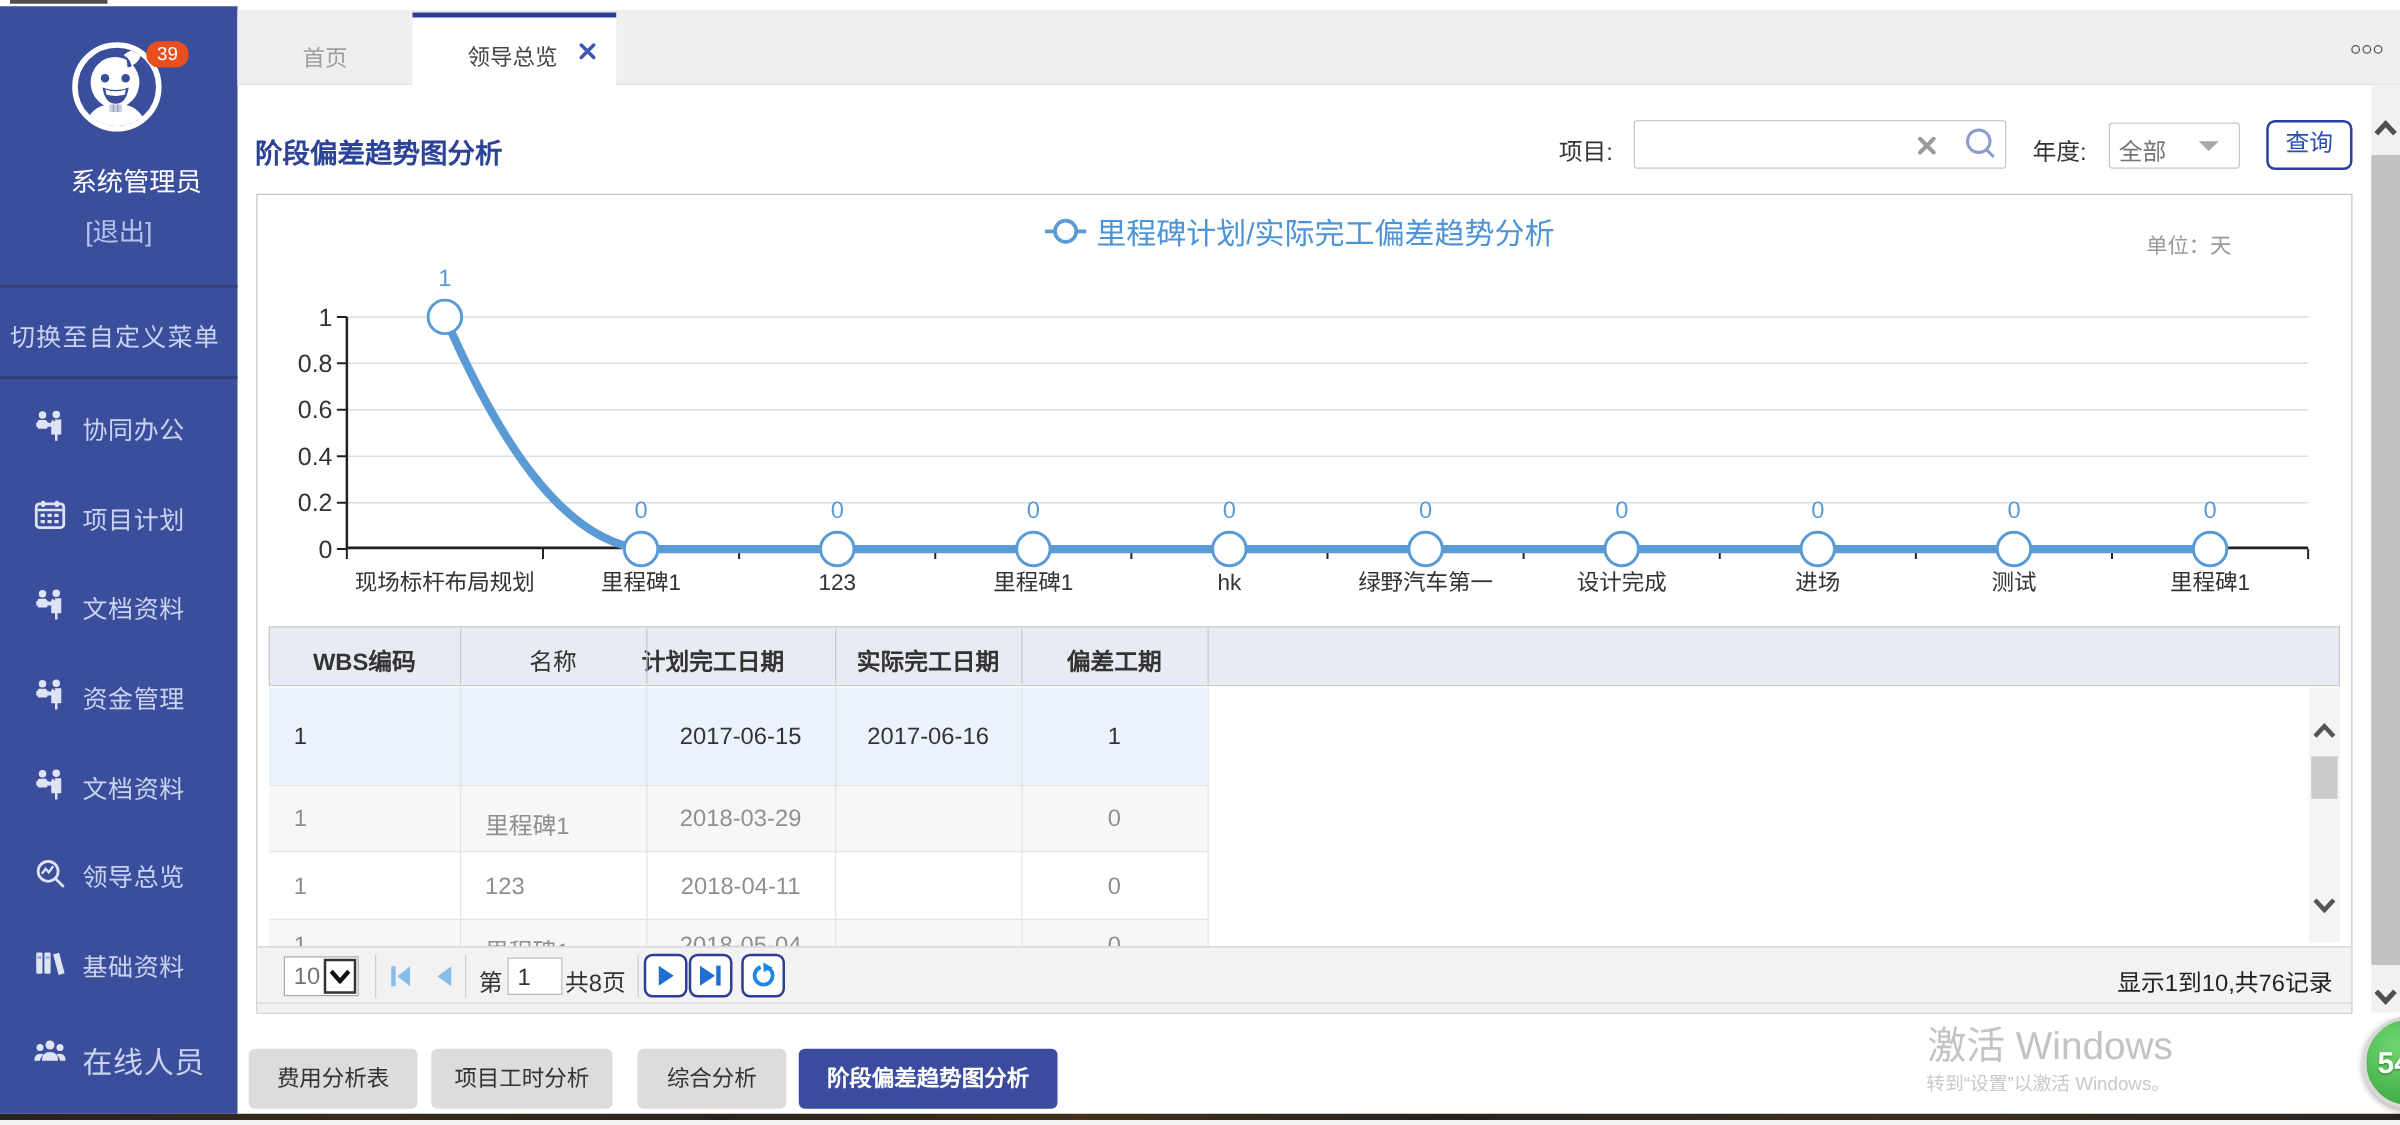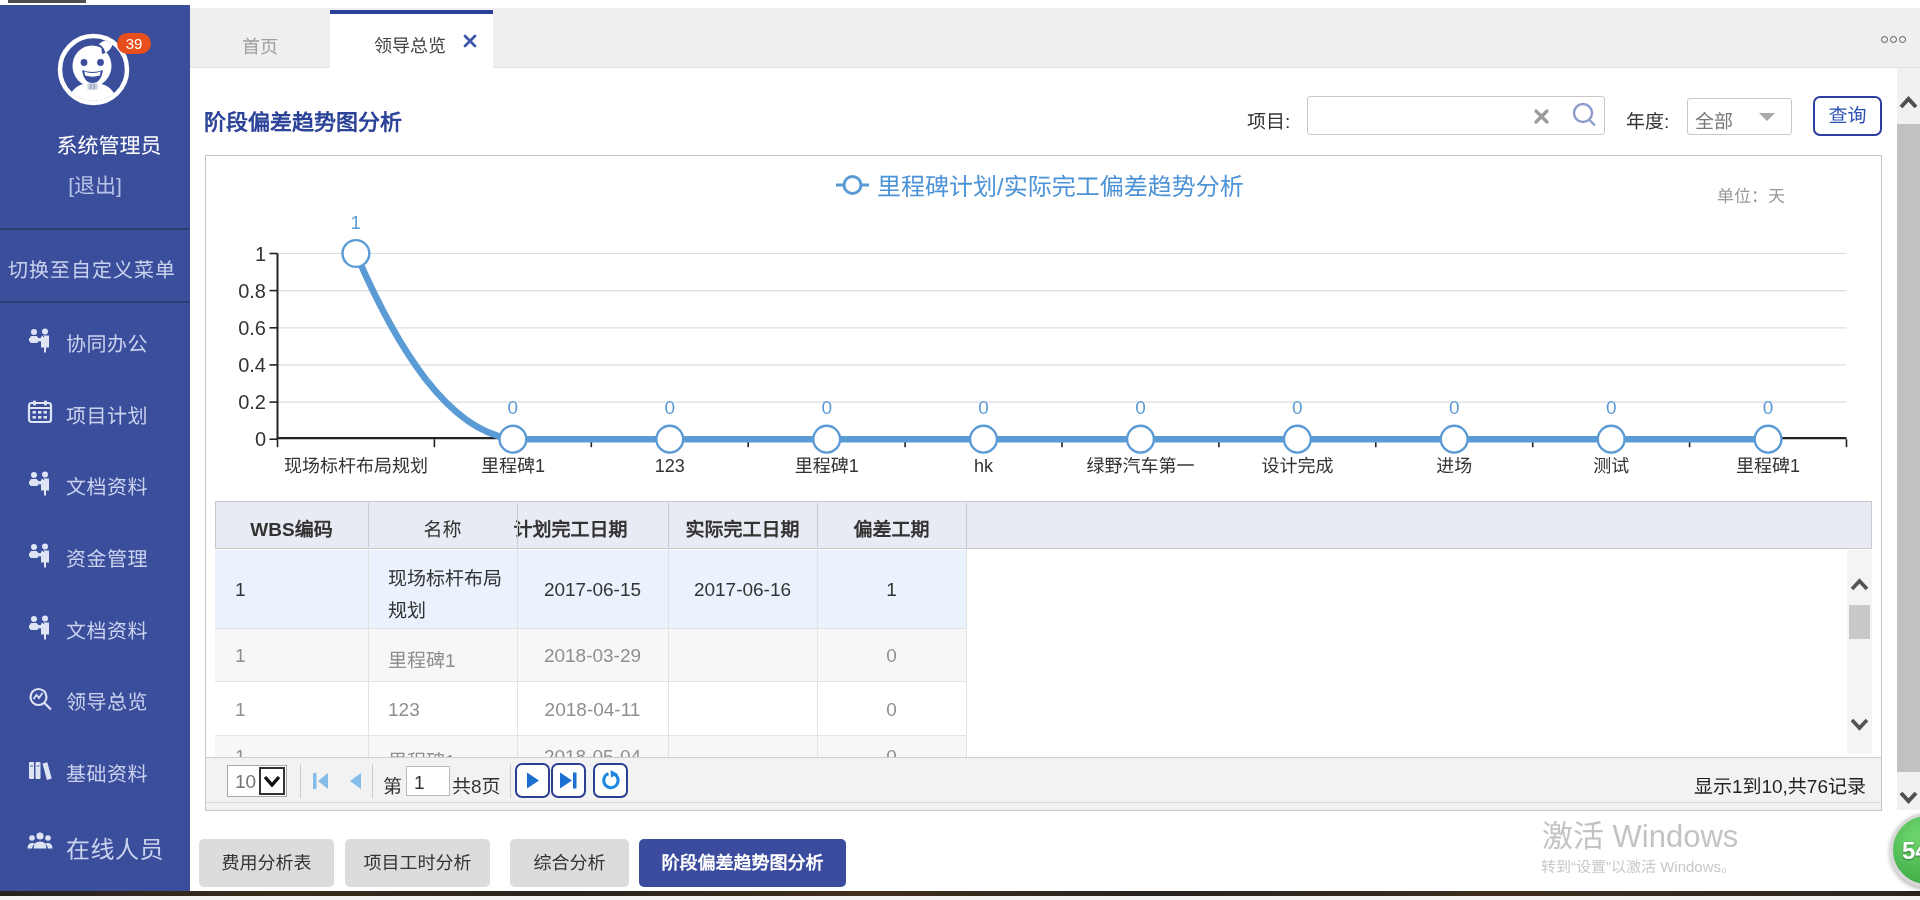--- a/index.html
+++ b/index.html
@@ -235,21 +235,20 @@
 <div class="a" style="left:668px;top:514px;width:149px;text-align:center;font-size:19px;font-weight:bold;color:#333">实际完工日期</div>
 <div class="a" style="left:817px;top:514px;width:149px;text-align:center;font-size:19px;font-weight:bold;color:#333">偏差工期</div>
 <div class="a" style="left:368px;top:503px;width:1px;height:44px;background:#c9c9c9"></div>
 <div class="a" style="left:517px;top:503px;width:1px;height:44px;background:#c9c9c9"></div>
 <div class="a" style="left:668px;top:503px;width:1px;height:44px;background:#c9c9c9"></div>
 <div class="a" style="left:817px;top:503px;width:1px;height:44px;background:#c9c9c9"></div>
 <div class="a" style="left:966px;top:503px;width:1px;height:44px;background:#c9c9c9"></div>
 <div class="a" style="left:215px;top:549px;width:1657px;height:208px;overflow:hidden;background:#fff">
 <div style="position:absolute;left:0;top:1px;width:751px;height:79px;background:#e9f2fd;border-bottom:1px solid #e3e3e3"></div>
 <div style="position:absolute;left:20px;top:30px;font-size:19px;color:#333">1</div>
-<div style="position:absolute;left:173px;top:14px;width:130px;font-size:19px;color:#333;line-height:32px">现场标杆布局 规划</div>
 <div style="position:absolute;left:302px;top:30px;width:151px;text-align:center;font-size:19px;color:#333">2017-06-15</div>
 <div style="position:absolute;left:453px;top:30px;width:149px;text-align:center;font-size:19px;color:#333">2017-06-16</div>
 <div style="position:absolute;left:602px;top:30px;width:149px;text-align:center;font-size:19px;color:#333">1</div>
 <div style="position:absolute;left:0;top:80px;width:751px;height:53px;background:#f7f7f7;border-bottom:1px solid #e3e3e3"></div>
 <div style="position:absolute;left:20px;top:96px;font-size:19px;color:#8f8f8f">1</div>
 <div style="position:absolute;left:173px;top:96px;font-size:19px;color:#8f8f8f">里程碑1</div>
 <div style="position:absolute;left:302px;top:96px;width:151px;text-align:center;font-size:19px;color:#8f8f8f">2018-03-29</div>
 <div style="position:absolute;left:602px;top:96px;width:149px;text-align:center;font-size:19px;color:#8f8f8f">0</div>
 <div style="position:absolute;left:0;top:133px;width:751px;height:54px;background:#fff;border-bottom:1px solid #e3e3e3"></div>
 <div style="position:absolute;left:20px;top:150px;font-size:19px;color:#8f8f8f">1</div>

